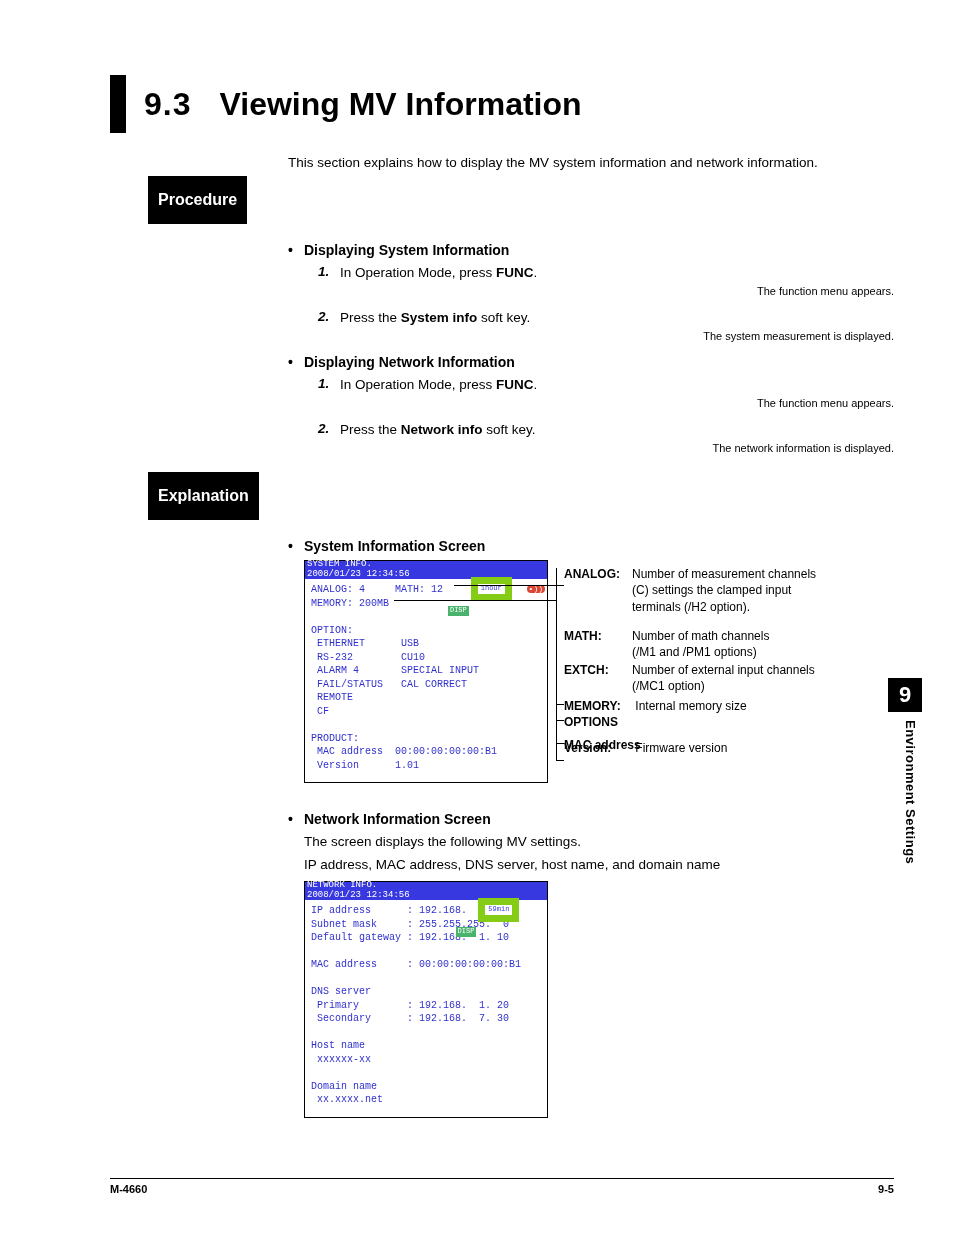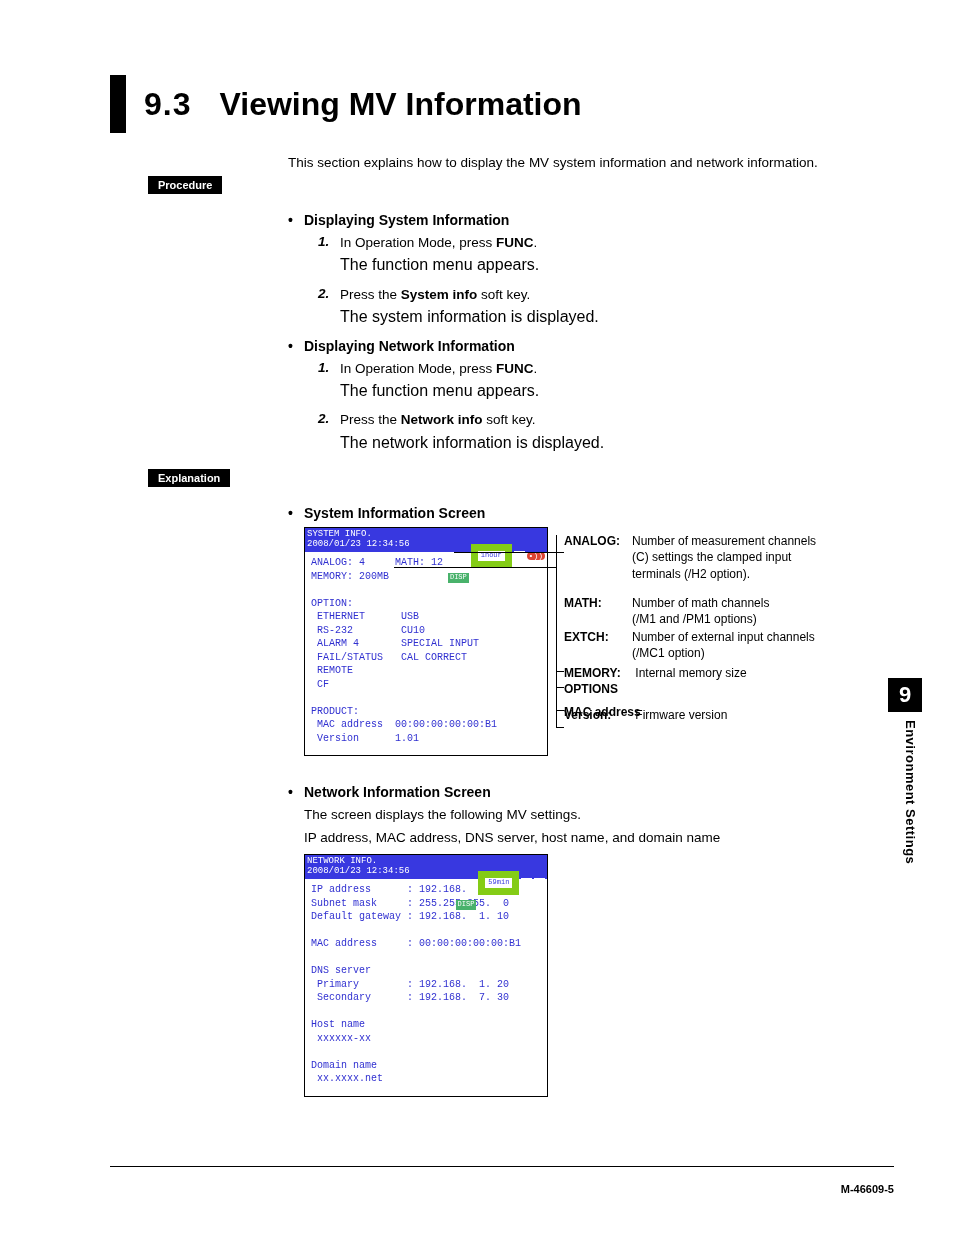--- a/index.html
+++ b/index.html
@@ -3,47 +3,47 @@
 <meta charset="utf-8">
 <style>
   * { margin: 0; padding: 0; box-sizing: border-box; }
   html, body { width: 954px; height: 1235px; background: #fff; font-family: Arial, Helvetica, sans-serif; color: #000; position: relative; }
   .page { position: relative; width: 954px; height: 1235px; padding: 75px 60px 40px 110px; }
   .title-block { display: flex; align-items: center; margin-bottom: 22px; }
   .title-bar { width: 16px; height: 58px; background: #000; margin-right: 18px; }
   .title-num { font-size: 32px; font-weight: bold; letter-spacing: 1px; }
   .title-text { font-size: 32px; font-weight: bold; margin-left: 28px; }
   .intro { margin-left: 178px; font-size: 13.5px; }
-  .section-label { display: inline-block; background: #000; color: #fff; font-weight: bold; font-size: 11px; padding: 3px 10px; margin-top: 6px; margin-bottom: 10px; margin-left: 38px; }
+  .section-label { display: inline-block; background: #000; color: #fff; font-weight: bold; font-size: 16px; padding: 15px 10px; margin-top: 6px; margin-bottom: 10px; margin-left: 38px; }
   .content { margin-left: 178px; }
   .bullet-row { display: flex; font-size: 14px; font-weight: bold; margin-top: 8px; margin-bottom: 6px; }
   .bullet-row .dot { width: 16px; }
   .step { display: flex; margin-left: 30px; font-size: 13.5px; margin-bottom: 2px; }
   .step-num { width: 22px; font-style: italic; font-weight: bold; }
   .step-text { flex: 1; line-height: 1.35; }
-  .step-note { margin-left: 52px; font-size: 16px; margin-bottom: 10px; line-height: 1.35; }
+  .step-note { margin-left: 52px; font-size: 11px; margin-bottom: 10px; line-height: 1.35; text-align: right; }
   .b { font-weight: bold; }
   .screen-wrap { position: relative; margin-left: 16px; margin-top: 6px; }
   .screen { width: 244px; border: 1px solid #000; background: #fff; font-family: "Courier New", monospace; font-size: 10px; color: #3030d0; }
-  .screen-header { background: #3838e0; color: #fff; font-size: 9px; padding: 1px 2px; display: flex; align-items: center; justify-content: space-between; white-space: pre; line-height: 1.1; height: 24px; position: relative; }
+  .screen-header { background: #3838e0; color: #fff; font-size: 9px; padding: 1px 2px; display: flex; align-items: center; justify-content: space-between; white-space: pre; line-height: 1.1; height: 18px; position: relative; }
   .screen-header .left { display: inline-block; }
   .icons { position: absolute; right: 2px; top: 1px; display: flex; gap: 2px; align-items: center; }
   .ico { display: inline-block; border: 1px solid #fff; font-size: 8px; line-height: 1; padding: 0 2px; color: #fff; }
   .ico-g { background: #49b26b; border-color: #49b26b; color: #fff; font-size: 7px; padding: 1px 2px; margin-top: 44px; }
   .ico-w { background: #fff; color: #3838e0; font-size: 7px; padding: 1px 3px; border: 7px solid #84cc16; }
   .ico-r { background: #d43; color: #fff; font-size: 8px; padding: 0 2px; border: none; border-radius: 6px; }
   .screen-body { padding: 4px 6px 10px 6px; white-space: pre; line-height: 1.35; }
   .annot { position: absolute; font-size: 12px; line-height: 1.35; }
   .annot .lbl { font-weight: bold; display: inline-block; min-width: 68px; }
   .annot-line { position: absolute; height: 1px; background: #000; }
   .annot-vline { position: absolute; width: 1px; background: #000; }
   .net-screen { width: 244px; margin-top: 6px; }
   .side-tab { position: absolute; right: 32px; top: 678px; width: 34px; height: 34px; background: #000; color: #fff; font-size: 22px; font-weight: bold; text-align: center; line-height: 34px; }
   .side-text { position: absolute; right: 36px; top: 720px; font-size: 13px; font-weight: bold; writing-mode: vertical-rl; letter-spacing: 0.5px; }
-  .footer { position: absolute; bottom: 40px; left: 110px; right: 60px; border-top: 1px solid #000; padding-top: 16px; display: flex; justify-content: flex-end; font-size: 11px; }
+  .footer { position: absolute; bottom: 40px; left: 110px; right: 60px; border-top: 1px solid #000; padding-top: 4px; display: flex; justify-content: space-between; font-size: 11px; }
   .footer .l { font-weight: bold; }
   .footer .r { font-weight: bold; }
   .para { font-size: 13.5px; margin-left: 16px; margin-top: 4px; margin-bottom: 2px; line-height: 1.4; }
 </style>
 </head>
 <body>
 
 <div class="page">
 
   <div class="title-block">
@@ -68,21 +68,21 @@
         <span>In Operation Mode, press </span><span class="b">FUNC</span><span>.</span>
       </span>
     </div>
     <div class="step-note">The function menu appears.</div>
     <div class="step">
       <span class="step-num">2.</span>
       <span class="step-text">
         <span>Press the </span><span class="b">System info</span><span> soft key.</span>
       </span>
     </div>
-    <div class="step-note">The system information is displayed.</div>
+    <div class="step-note">The system measurement is displayed.</div>
 
     <div class="bullet-row">
       <span class="dot">•</span>
       <span>Displaying Network Information</span>
     </div>
     <div class="step">
       <span class="step-num">1.</span>
       <span class="step-text">
         <span>In Operation Mode, press </span><span class="b">FUNC</span><span>.</span>
       </span>

